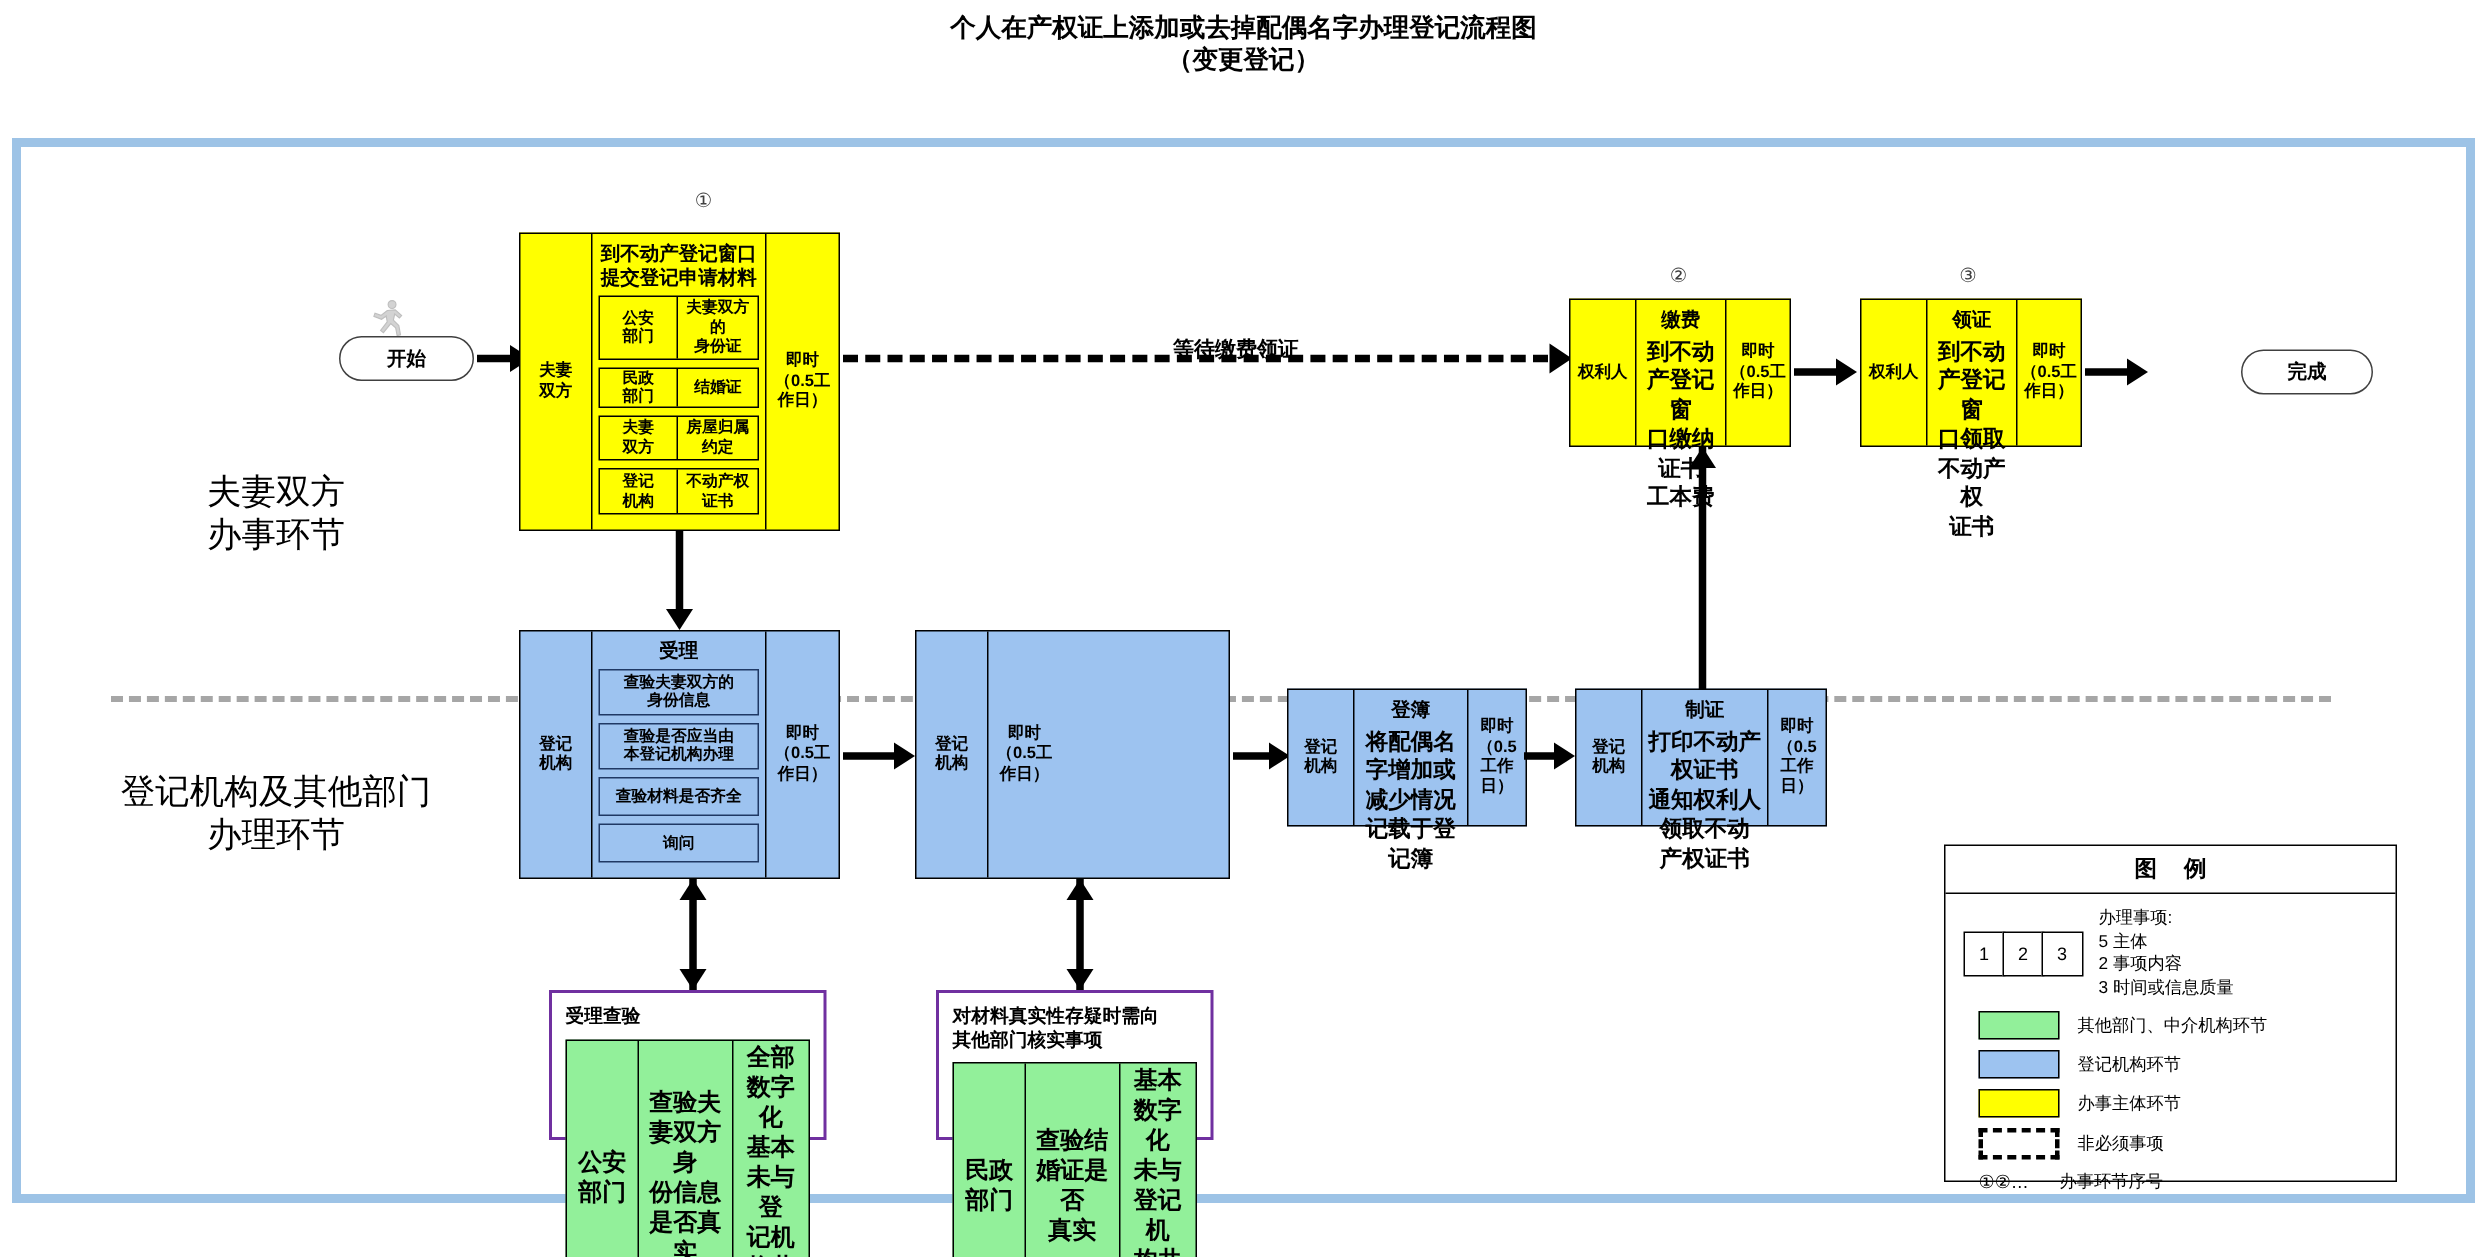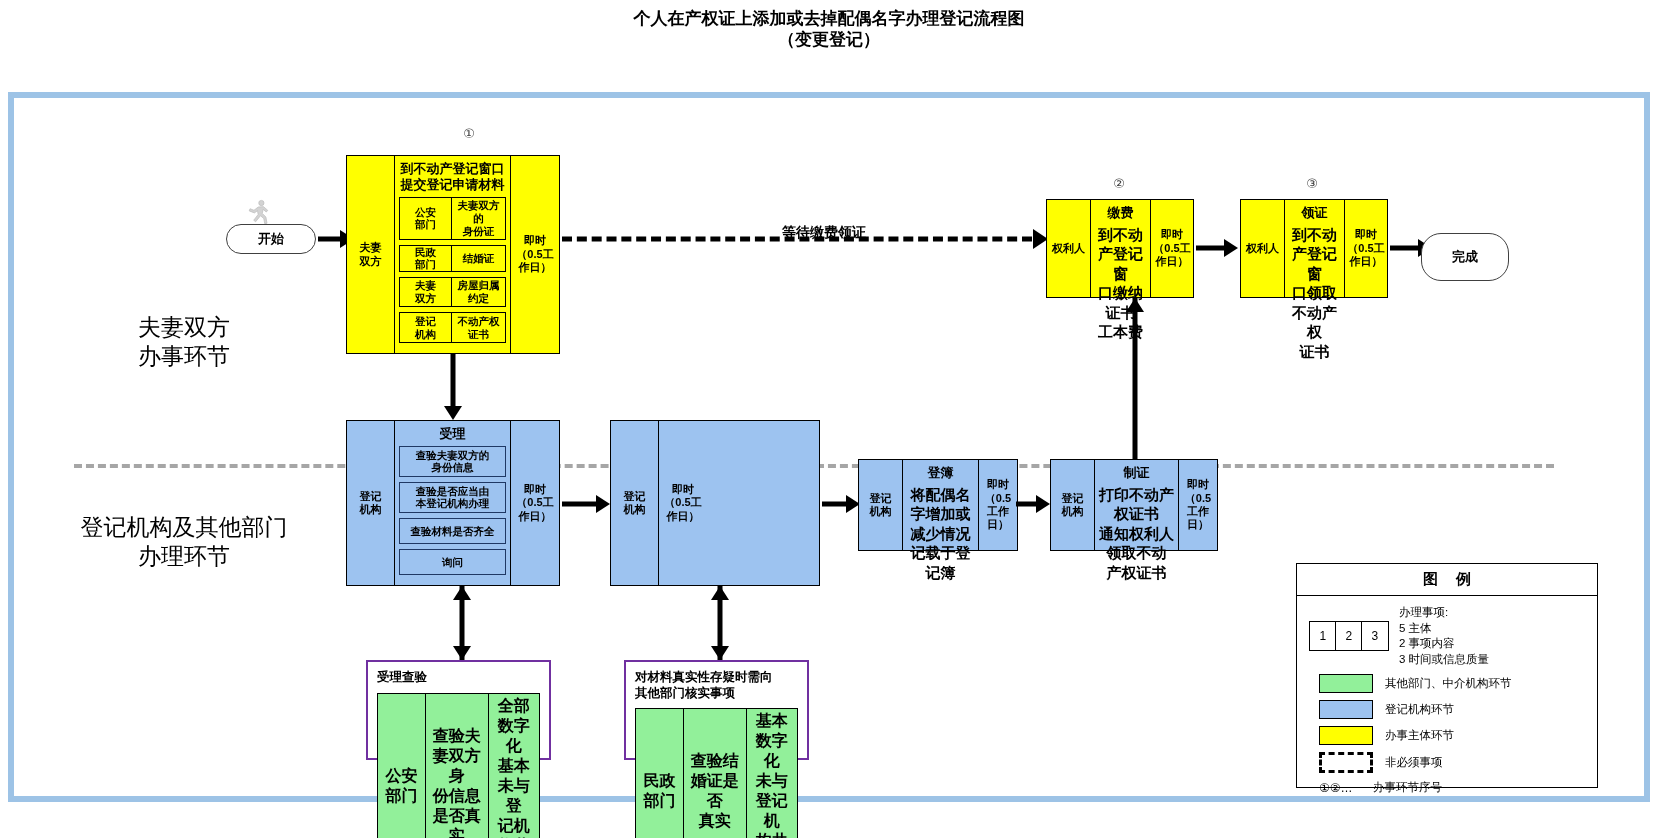--- a/index.html
+++ b/index.html
@@ -421,21 +421,21 @@
       <div class="col time" style="flex:0 0 42px;">即时
 （0.5工
 作日）</div>
     </div>
 
     <div class="arrow-h" style="left:1376px; top:136px; width:42px; height:28px;">
       <div class="shaft" style="width:30px;"></div>
       <div class="head"></div>
     </div>
 
-    <div class="capsule" style="left:1407px; top:135px; width:88px; height:48px;">完成</div>
+    <div class="capsule" style="left:1480px; top:135px; width:88px; height:30px;">完成</div>
 
     <div class="arrow-v" style="left:428px; top:256px; width:22px; height:66px;">
       <div class="shaft" style="height:56px;"></div>
       <div class="head-down"></div>
     </div>
 
     <div class="node blue" style="left:332px; top:322px; width:214px; height:166px;">
       <div class="col actor">登记
 机构</div>
       <div class="col body">

